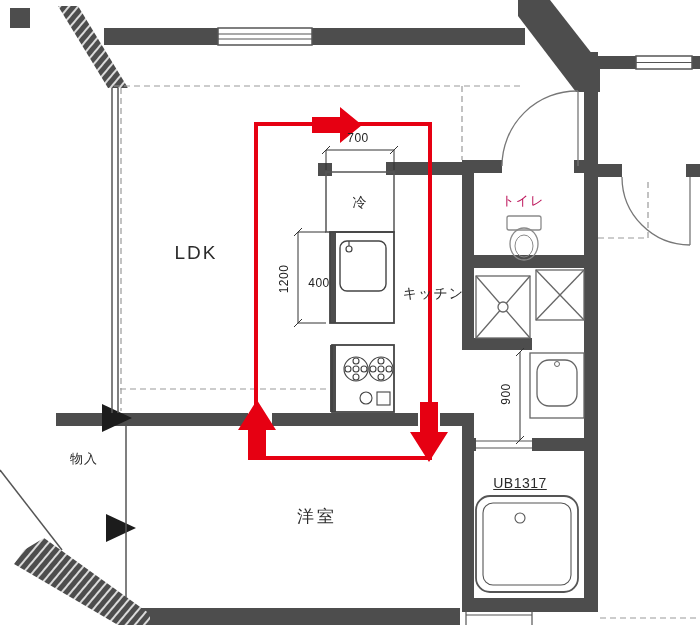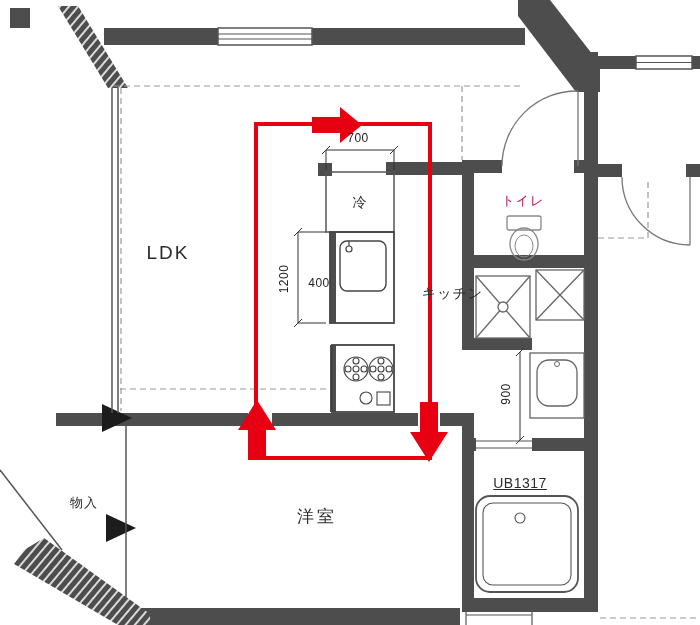--- a/index.html
+++ b/index.html
@@ -199,25 +199,25 @@
     <g>
       <path d="M256,458 L256,124 L430,124 L430,458 Z" fill="none" stroke-width="4" stroke="#e60012"></path>
       <g fill="#e60012">
         <polygon points="312,117 340,117 340,107 362,125 340,143 340,133 312,133"></polygon>
         <polygon points="248,460 248,430 238,430 257,400 276,430 266,430 266,460"></polygon>
         <polygon points="420,402 420,432 410,432 429,462 448,432 438,432 438,402"></polygon>
       </g>
     </g>
   </svg>
 
-  <div class="label lbl-ldk" style="left:168px;top:252px;">LDK</div>
+  <div class="label lbl-ldk" style="left:196px;top:252px;">LDK</div>
   <div class="label lbl-room" style="left:298px;top:516px;">洋室</div>
-  <div class="label lbl-mid" style="left:446px;top:293px;padding-left:13px;">キッチン</div>
+  <div class="label lbl-mid" style="left:427px;top:293px;padding-left:13px;">キッチン</div>
   <div class="label lbl-sm lbl-muted" style="left:523px;top:200px;">トイレ</div>
-  <div class="label lbl-sm" style="left:84px;top:458px;margin-top:44px;">物入</div>
+  <div class="label lbl-sm" style="left:84px;top:458px;">物入</div>
   <div class="label lbl-ub" style="left:520px;top:483px;">UB1317</div>
   <div class="label lbl-mid" style="left:360px;top:202px;">冷</div>
 
   <div class="label lbl-dim" style="left:358px;top:138px;">700</div>
   <div class="label lbl-dim rot" style="left:284px;top:279px;">1200</div>
   <div class="label lbl-dim" style="left:319px;top:283px;">400</div>
   <div class="label lbl-dim rot" style="left:506px;top:394px;">900</div>
 </div>
 
 </body></html>

